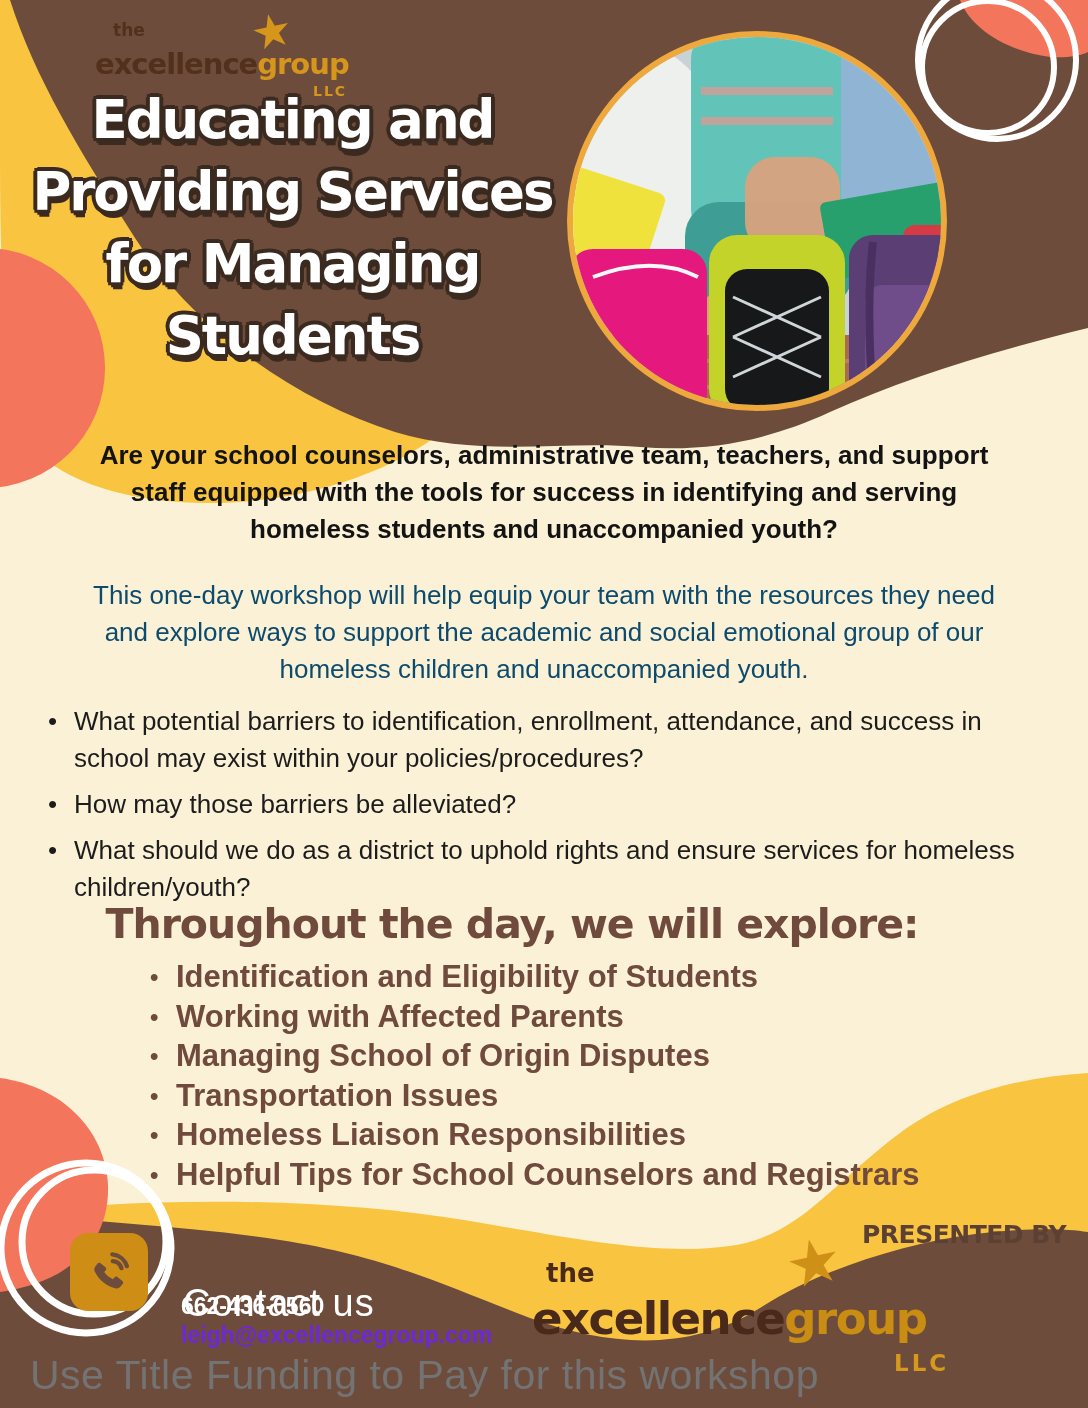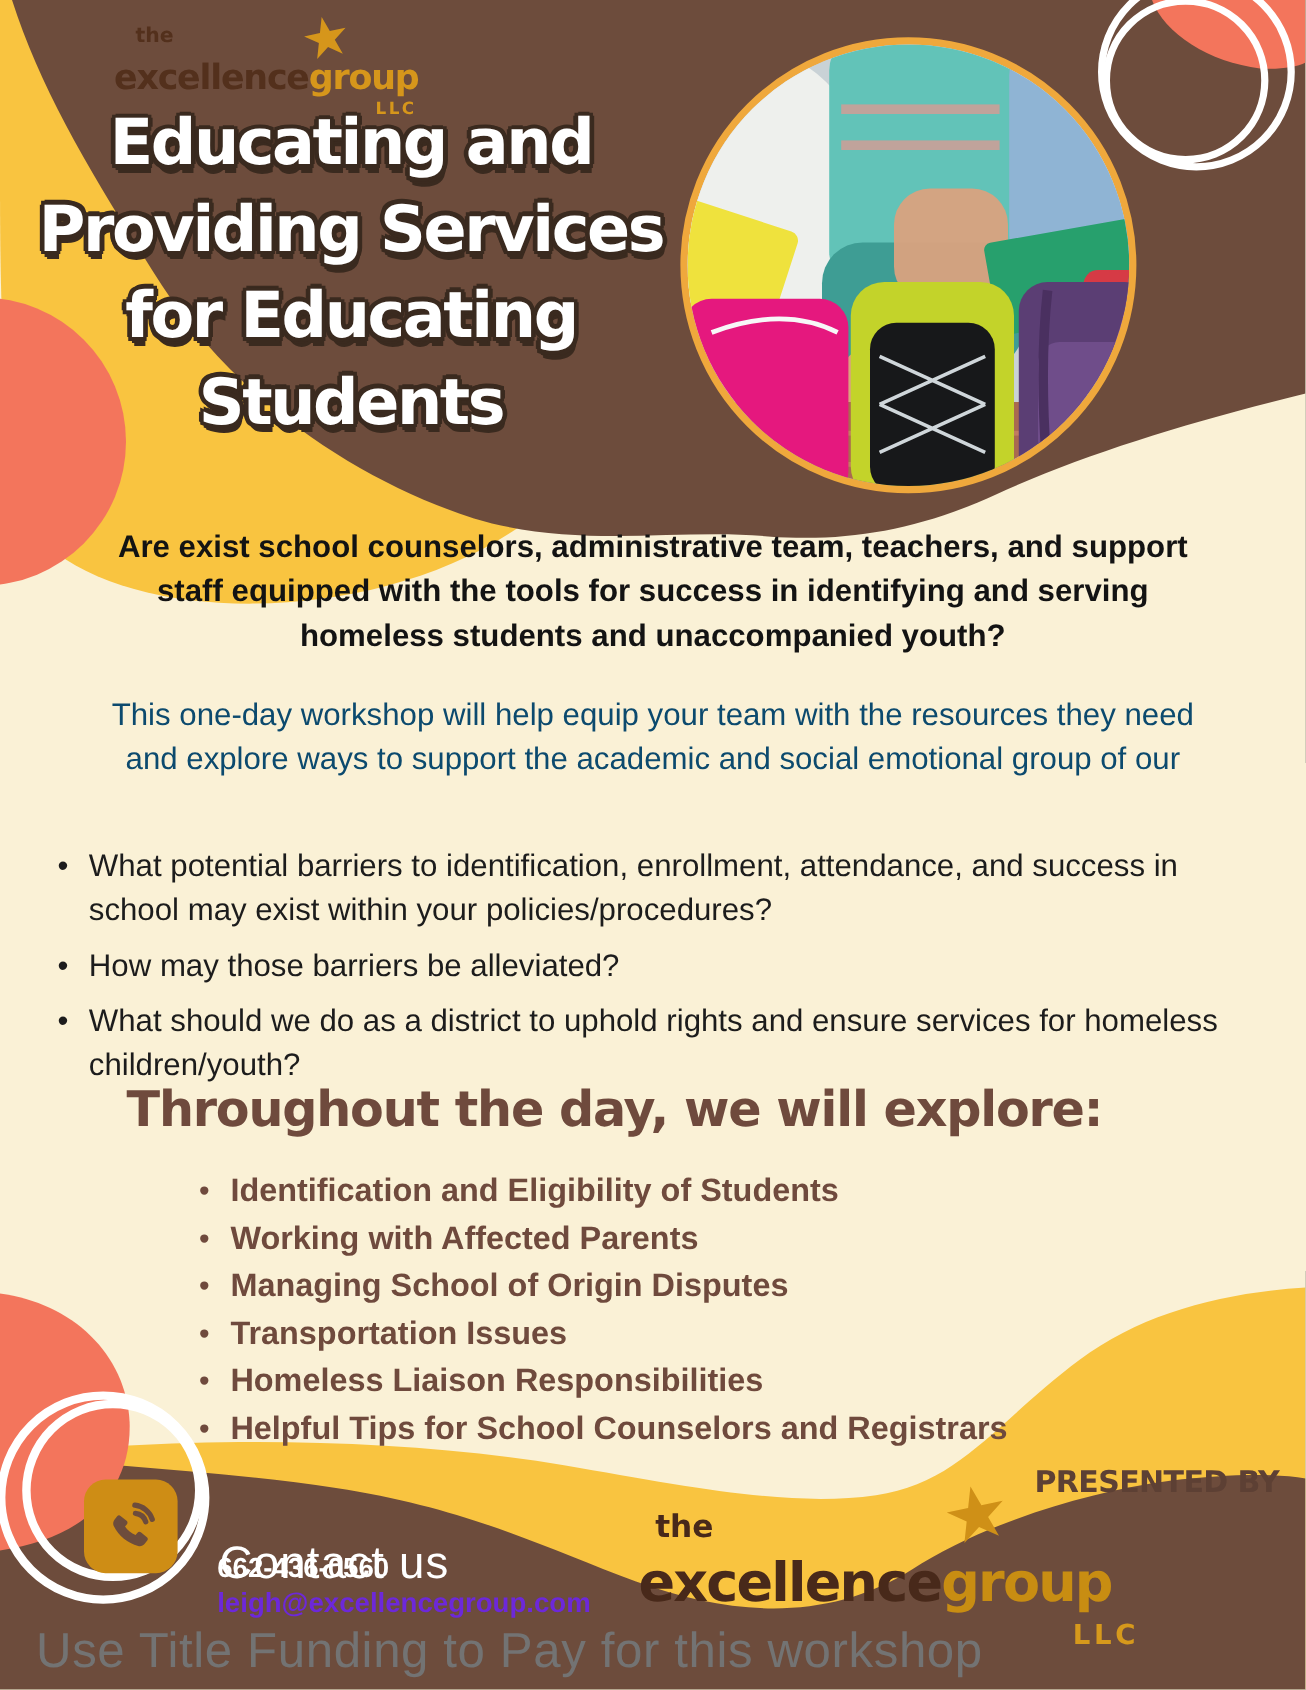--- a/index.html
+++ b/index.html
@@ -43,22 +43,22 @@
   .desc{position:absolute;left:0;top:577px;width:1088px;text-align:center;
     font-size:26px;line-height:37px;color:#0c4a6e;}
   ul.qlist{position:absolute;left:46px;top:703px;width:970px;margin:0;padding:0;list-style:none;
     font-size:26px;line-height:37px;color:#1c1c1c;}
   ul.qlist li{position:relative;padding-left:28px;margin-bottom:9px;}
   ul.qlist li::before{content:"•";position:absolute;left:2px;top:0;font-size:26px;}
 
   .explore-h{position:absolute;left:0;top:900px;width:1024px;text-align:center;
     font-family:"DejaVu Sans",sans-serif;font-weight:bold;font-size:41px;letter-spacing:-1px;
     color:#6f4a3d;}
-  ul.elist{position:absolute;left:150px;top:957px;width:830px;margin:16px;padding:0;list-style:none;
-    font-weight:bold;font-size:27px;line-height:39.5px;color:#6f4a3d;}
+  ul.elist{position:absolute;left:150px;top:957px;width:830px;margin:0;padding:0;list-style:none;
+    font-weight:bold;font-size:31px;line-height:39.5px;color:#6f4a3d;}
   ul.elist li{position:relative;padding-left:26px;}
   ul.elist li::before{content:"•";position:absolute;left:0;top:0;font-size:24px;}
 
   
   .phone-card{position:absolute;left:70px;top:1233px;width:78px;height:78px;border-radius:18px;
     background:#ce8d15;display:flex;align-items:center;justify-content:center;}
   .contact-h{position:absolute;left:183px;top:1240px;font-size:38px;color:#ffffff;
     letter-spacing:1px;margin-top:42px;}
   .contact-ph{position:absolute;left:181px;top:1293px;font-size:23px;font-weight:bold;color:#ffffff;}
   .contact-em{position:absolute;left:181px;top:1322px;font-size:23px;font-weight:bold;color:#6d28d9;}
@@ -115,21 +115,21 @@
     <span class="star">★</span>
     <div class="row">
       <span class="exc">excellence</span><span class="grp">group</span>
     </div>
     <span class="llc">LLC</span>
   </div>
 
   <div class="title">
     <div>Educating and</div>
     <div>Providing Services</div>
-    <div>for Educating</div>
+    <div>for Managing</div>
     <div>Students</div>
   </div>
 
   <div class="photo">
     <svg width="368" height="368" viewBox="0 0 368 368">
       <rect x="0" y="0" width="368" height="368" fill="#c9d2d6"></rect>
 
       <ellipse cx="55" cy="120" rx="95" ry="115" fill="#eef0ed"></ellipse>
       <rect x="-22" y="140" width="100" height="125" rx="8" fill="#efe23d" transform="rotate(18 28 200)"></rect>
       <rect x="30" y="215" width="150" height="85" rx="25" fill="#9fb3c0"></rect>
@@ -156,28 +156,29 @@
       <rect x="136" y="198" width="136" height="182" rx="28" fill="#c3d32a"></rect>
       <rect x="152" y="232" width="104" height="142" rx="22" fill="#17181a"></rect>
       <path d="M 160 260 L 248 300 M 248 260 L 160 300 M 160 300 L 248 340 M 248 300 L 160 340" stroke="#cfd6da" stroke-width="3" fill="none"></path>
       <rect x="276" y="198" width="112" height="178" rx="24" fill="#5b3e74"></rect>
       <rect x="292" y="248" width="80" height="100" rx="18" fill="#6f4d8a"></rect>
       <path d="M 300 205 C 295 250 295 300 300 360" stroke="#4a3060" stroke-width="8" fill="none"></path>
     </svg>
   </div>
 
   <div class="question">
-    <div>Are exist school counselors, administrative team, teachers, and support</div>
+    <div>Are your school counselors, administrative team, teachers, and support</div>
     <div>staff equipped with the tools for success in identifying and serving</div>
     <div>homeless students and unaccompanied youth?</div>
   </div>
 
   <div class="desc">
     <div>This one-day workshop will help equip your team with the resources they need</div>
     <div>and explore ways to support the academic and social emotional group of our</div>
+    <div>homeless children and unaccompanied youth.</div>
   </div>
 
   <ul class="qlist">
     <li>What potential barriers to identification, enrollment, attendance, and success in school may exist within your policies/procedures?</li>
     <li>How may those barriers be alleviated?</li>
     <li>What should we do as a district to uphold rights and ensure services for homeless children/youth?</li>
   </ul>
 
   <div class="explore-h">Throughout the day, we will explore:</div>
   <ul class="elist">

